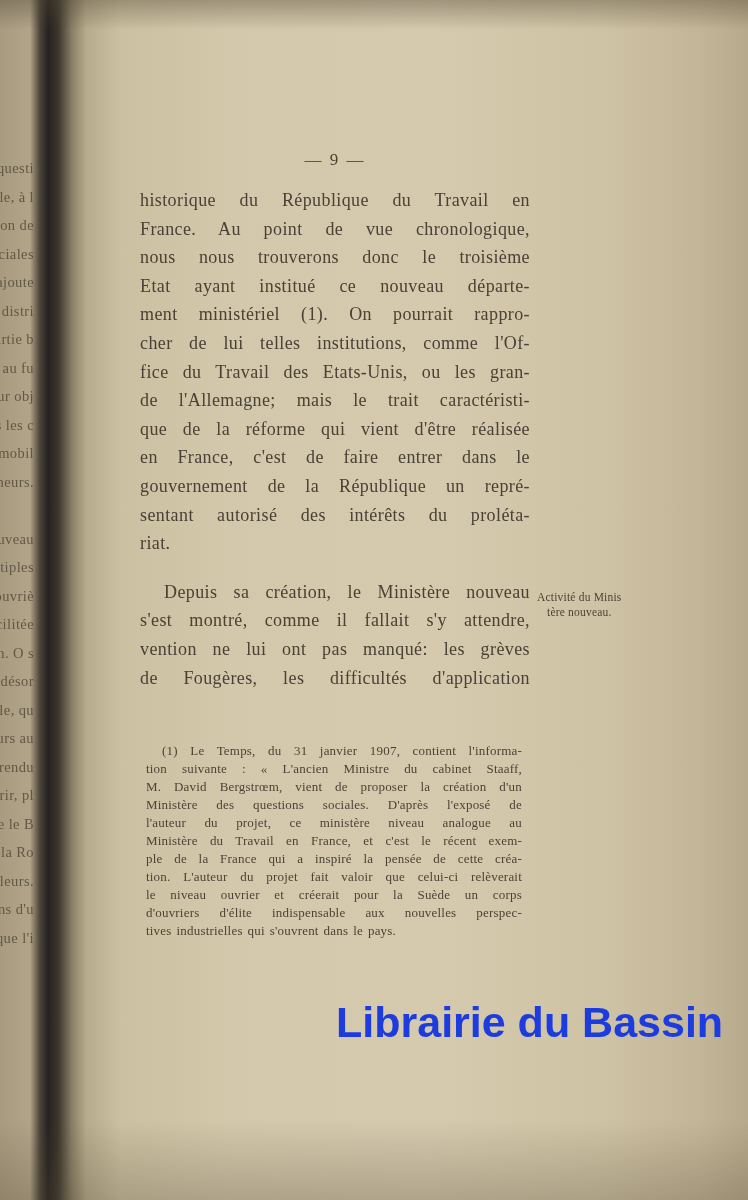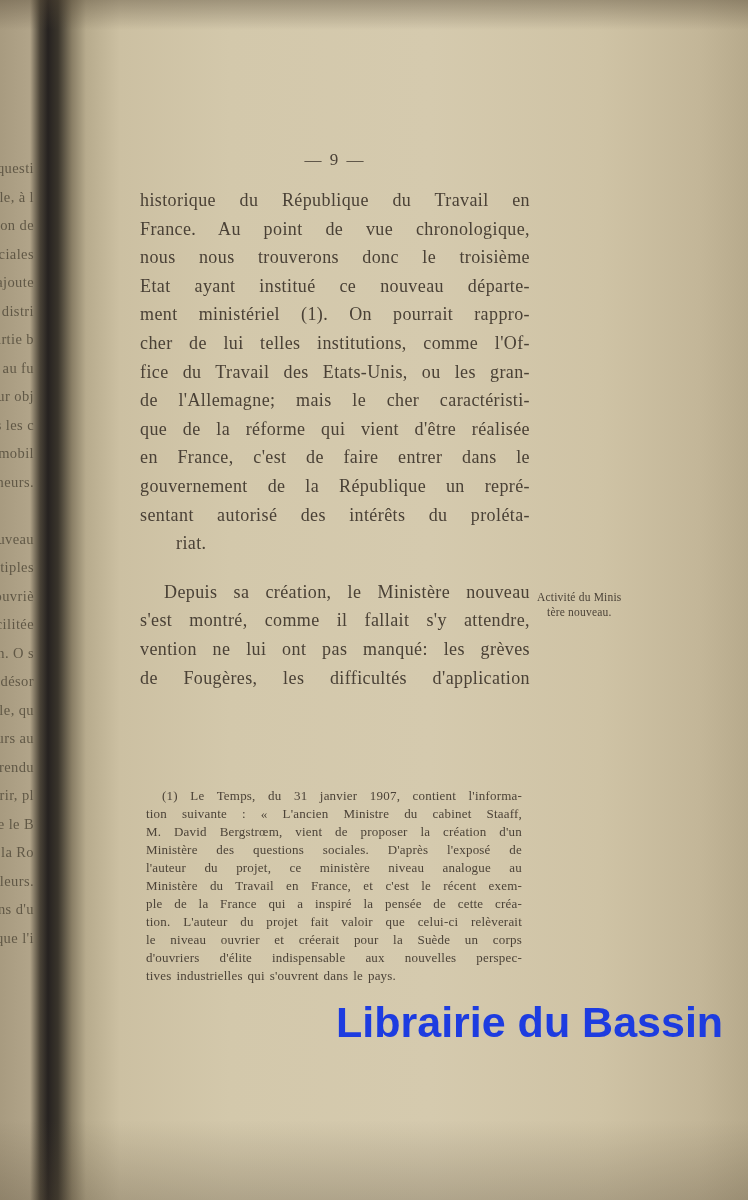--- a/index.html
+++ b/index.html
@@ -24,35 +24,35 @@
     font-size:17px;color:#4c4338;letter-spacing:2px;
   }
   .body-text{
     position:absolute;left:140px;top:186px;width:390px;
     font-size:18px;line-height:28.6px;color:#4a4136;
     letter-spacing:.4px;word-spacing:3.5px;
   }
   .paragraph{margin:0;}
   .para-gap{margin-top:20px;}
   .bodyline{text-align:justify;text-align-last:justify;-moz-text-align-last:justify;}
-  .bodyline.no-just{text-align-last:left;margin-left:36px;-moz-text-align-last:left;}
+  .bodyline.no-just{text-align-last:left;-moz-text-align-last:left;}
   .bodyline.indent{text-indent:24px;}
   .margin-note{
     position:absolute;left:537px;top:590px;width:130px;
     font-size:11.5px;line-height:14.5px;color:#4c4338;letter-spacing:.2px;
   }
   .margin-note .mline2{padding-left:10px;}
   .footnote{
     position:absolute;left:146px;top:742px;width:376px;
     font-size:13px;line-height:18px;color:#4c4338;
     letter-spacing:.2px;word-spacing:1.5px;
   }
   .footline{text-align:justify;text-align-last:justify;-moz-text-align-last:justify;}
   .footline.no-just{text-align-last:left;-moz-text-align-last:left;}
-  .footline.indent{text-indent:16px;margin-top:45px;}
+  .footline.indent{text-indent:16px;}
   .watermark{
     position:absolute;left:336px;top:998px;white-space:nowrap;
     font-family:"Liberation Sans", sans-serif;
     font-size:43px;font-weight:700;color:#1d3ce0;
   }
 </style>
 </head>
 <body>
 
 <div class="frag-layer">
@@ -89,21 +89,21 @@
 
 <div class="body-text">
     <div class="paragraph">
       <div class="bodyline">historique du République du Travail en</div>
       <div class="bodyline">France. Au point de vue chronologique,</div>
       <div class="bodyline">nous nous trouverons donc le troisième</div>
       <div class="bodyline">Etat ayant institué ce nouveau départe-</div>
       <div class="bodyline">ment ministériel (1). On pourrait rappro-</div>
       <div class="bodyline">cher de lui telles institutions, comme l'Of-</div>
       <div class="bodyline">fice du Travail des Etats-Unis, ou les gran-</div>
-      <div class="bodyline">de l'Allemagne; mais le cher caractéristi-</div>
+      <div class="bodyline">de l'Allemagne; mais le trait caractéristi-</div>
       <div class="bodyline">que de la réforme qui vient d'être réalisée</div>
       <div class="bodyline">en France, c'est de faire entrer dans le</div>
       <div class="bodyline">gouvernement de la République un repré-</div>
       <div class="bodyline">sentant autorisé des intérêts du proléta-</div>
       <div class="bodyline no-just">riat.</div>
     </div>
     <div class="paragraph para-gap">
       <div class="bodyline indent">Depuis sa création, le Ministère nouveau</div>
       <div class="bodyline">s'est montré, comme il fallait s'y attendre,</div>
       <div class="bodyline">vention ne lui ont pas manqué: les grèves</div>

